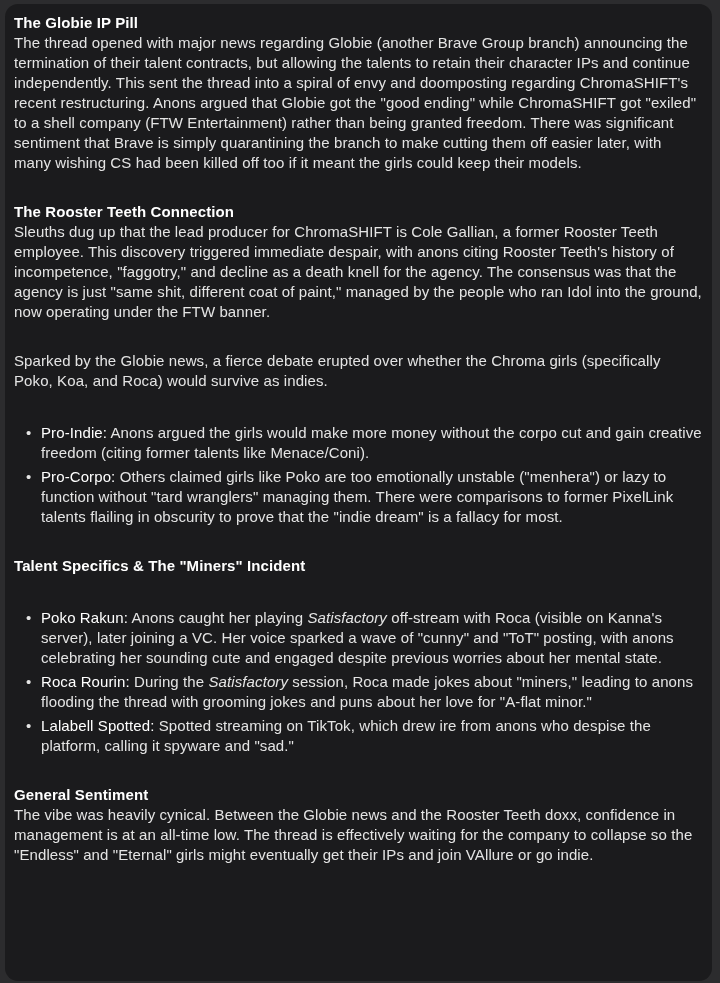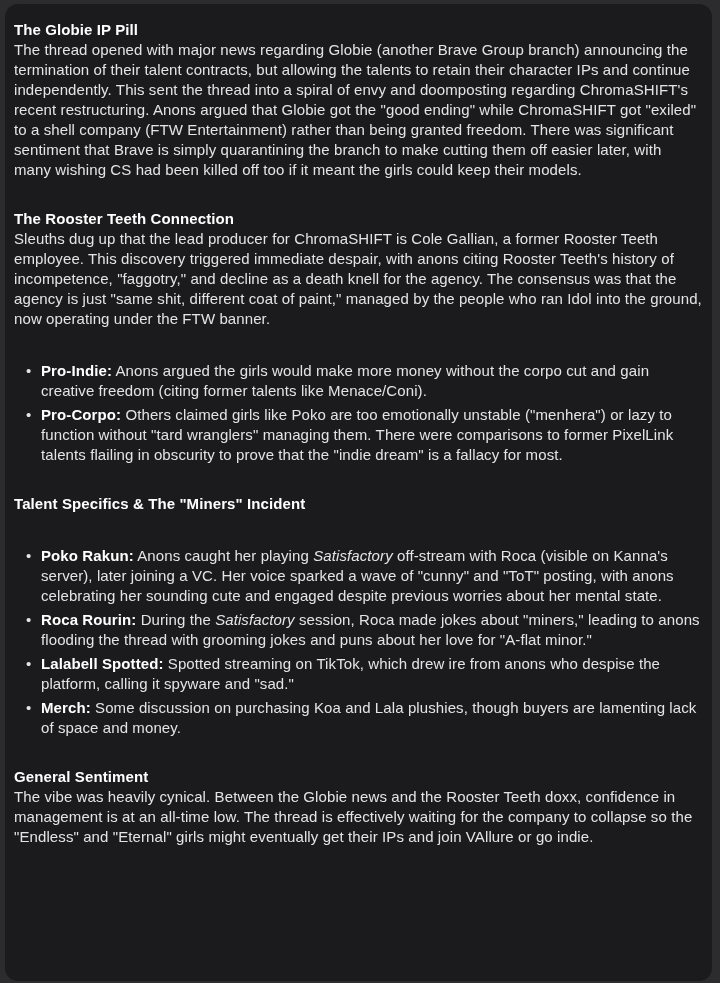--- a/index.html
+++ b/index.html
@@ -19,21 +19,21 @@
     overflow: hidden;
   }
   .panel {
     position: absolute;
     left: 5px;
     top: 4px;
     right: 8px;
     bottom: 2px;
     background: var(--panel-bg, #1b1b1d);
     border-radius: 13px;
-    padding: 16px 10px 0 9px;
+    padding: 9px 10px 0 9px;
     box-sizing: border-box;
     overflow: hidden;
   }
   .section {
     margin: 0 0 29px 0;
   }
   .section:last-child {
     margin-bottom: 16px;
   }
   .section-heading {
@@ -54,21 +54,21 @@
     margin-bottom: 4px;
   }
   ul.bullet-list li::before {
     content: "\2022";
     position: absolute;
     left: 12px;
     top: 0;
     color: var(--text-color, #e6e6e6);
   }
   .seg-b {
-    font-weight: bold;
+    font-weight: normal;
     color: var(--strong-color, #ffffff);
   }
   .seg-i {
     font-style: italic;
     text-align: right;
   }
 </style>
 </head>
 <body style="--outer-bg: #2c2c2e; --panel-bg: #1b1b1d; --text-color: #e4e4e4; --strong-color: #ffffff;">
 
@@ -76,32 +76,32 @@
   <div id="content">
       <div class="section">
         <div class="section-heading">The Globie IP Pill</div>
         <p class="section-paragraph"><span class="seg-n">The thread opened with major news regarding Globie (another Brave Group branch) announcing the termination of their talent contracts, but allowing the talents to retain their character IPs and continue independently. This sent the thread into a spiral of envy and doomposting regarding ChromaSHIFT's recent restructuring. Anons argued that Globie got the "good ending" while ChromaSHIFT got "exiled" to a shell company (FTW Entertainment) rather than being granted freedom. There was significant sentiment that Brave is simply quarantining the branch to make cutting them off easier later, with many wishing CS had been killed off too if it meant the girls could keep their models.</span></p>
       </div>
       <div class="section">
         <div class="section-heading">The Rooster Teeth Connection</div>
         <p class="section-paragraph"><span class="seg-n">Sleuths dug up that the lead producer for ChromaSHIFT is Cole Gallian, a former Rooster Teeth employee. This discovery triggered immediate despair, with anons citing Rooster Teeth's history of incompetence, "faggotry," and decline as a death knell for the agency. The consensus was that the agency is just "same shit, different coat of paint," managed by the people who ran Idol into the ground, now operating under the FTW banner.</span></p>
       </div>
       <div class="section">
+        <p class="section-paragraph"><span class="seg-n">Sparked by the Globie news, a fierce debate erupted over whether the Chroma girls (specifically Poko, Koa, and Roca) would survive as indies.</span></p>
         <ul class="bullet-list">
           <li><span class="seg-b">Pro-Indie:</span><span class="seg-n"> Anons argued the girls would make more money without the corpo cut and gain creative freedom (citing former talents like Menace/Coni).</span></li>
           <li><span class="seg-b">Pro-Corpo:</span><span class="seg-n"> Others claimed girls like Poko are too emotionally unstable ("menhera") or lazy to function without "tard wranglers" managing them. There were comparisons to former PixelLink talents flailing in obscurity to prove that the "indie dream" is a fallacy for most.</span></li>
         </ul>
       </div>
       <div class="section">
         <div class="section-heading">Talent Specifics &amp; The "Miners" Incident</div>
         <ul class="bullet-list">
           <li><span class="seg-b">Poko Rakun:</span><span class="seg-n"> Anons caught her playing </span><span class="seg-i">Satisfactory</span><span class="seg-n"> off-stream with Roca (visible on Kanna's server), later joining a VC. Her voice sparked a wave of "cunny" and "ToT" posting, with anons celebrating her sounding cute and engaged despite previous worries about her mental state.</span></li>
           <li><span class="seg-b">Roca Rourin:</span><span class="seg-n"> During the </span><span class="seg-i">Satisfactory</span><span class="seg-n"> session, Roca made jokes about "miners," leading to anons flooding the thread with grooming jokes and puns about her love for "A-flat minor."</span></li>
           <li><span class="seg-b">Lalabell Spotted:</span><span class="seg-n"> Spotted streaming on TikTok, which drew ire from anons who despise the platform, calling it spyware and "sad."</span></li>
-          <li><span class="seg-b">Merch:</span><span class="seg-n"> Some discussion on purchasing Koa and Lala plushies, though buyers are lamenting lack of space and money.</span></li>
         </ul>
       </div>
       <div class="section">
         <div class="section-heading">General Sentiment</div>
         <p class="section-paragraph"><span class="seg-n">The vibe was heavily cynical. Between the Globie news and the Rooster Teeth doxx, confidence in management is at an all-time low. The thread is effectively waiting for the company to collapse so the "Endless" and "Eternal" girls might eventually get their IPs and join VAllure or go indie.</span></p>
       </div>
     </div>
 </div>
 
 </body></html>

